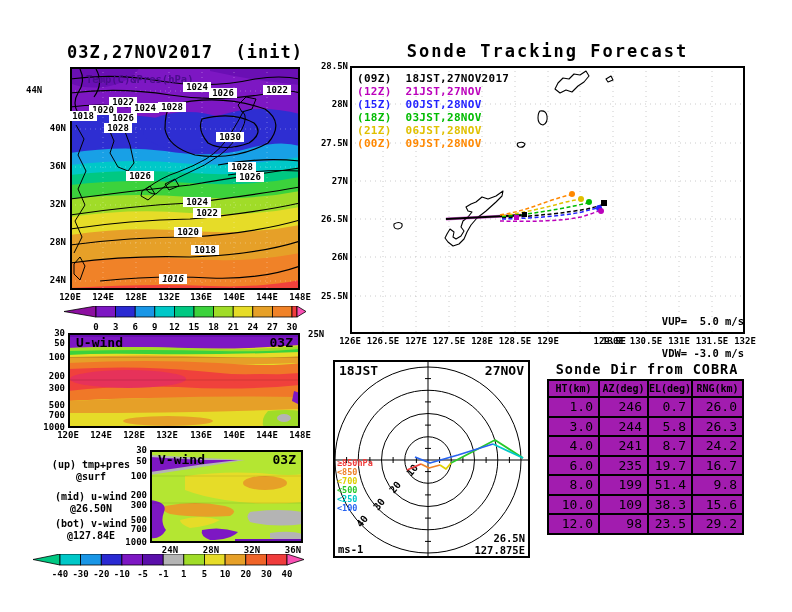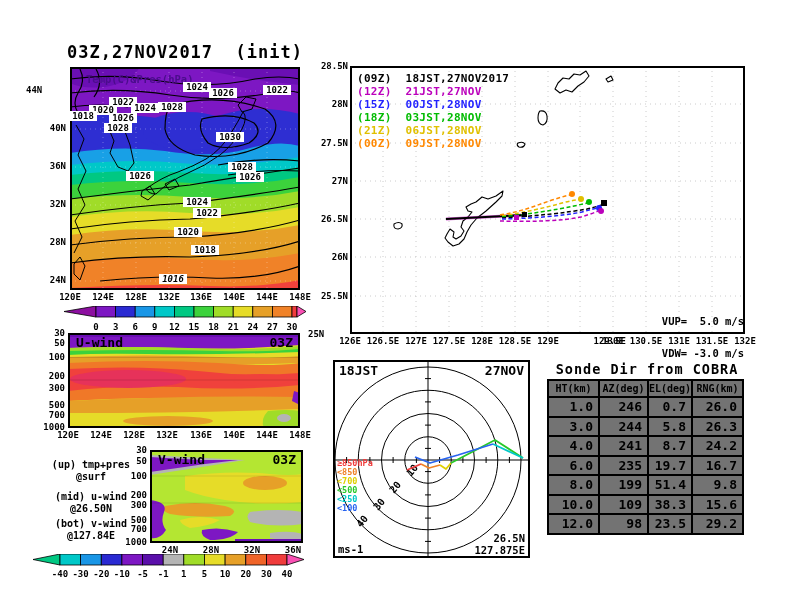--- a/index.html
+++ b/index.html
@@ -13,24 +13,24 @@
   .lgl{position:absolute;left:357px;font:bold 11px "DejaVu Sans Mono",monospace;white-space:pre;letter-spacing:.3px}
   .clabel{position:absolute;width:28px;text-align:center;font:bold 9px "DejaVu Sans Mono",monospace;
           background:#fff;color:#000;line-height:10px}
   .ann{position:absolute;left:38px;width:106px;text-align:center;font:bold 10px "DejaVu Sans Mono",monospace;white-space:pre}
   .info{position:absolute;left:558px;width:186px;text-align:right;font:bold 10.5px "DejaVu Sans Mono",monospace;
         line-height:10.5px;white-space:pre}
   .svgtext{font:bold 13px "DejaVu Sans Mono",monospace}
   .svgsmall{font:bold 10.5px "DejaVu Sans Mono",monospace}
   .svglegend{font:bold 8.5px "DejaVu Sans Mono",monospace}
   .ring{font:bold 10px "DejaVu Sans Mono",monospace}
-  #sonde-table{border-collapse:collapse;table-layout:fixed;background:#737373}
+  #sonde-table{border-collapse:collapse;table-layout:fixed;background:#a21caf}
   #sonde-table th,#sonde-table td{border:2px solid #000;font-family:"DejaVu Sans Mono",monospace;overflow:hidden}
   #sonde-table th{font-size:10px;font-weight:bold;height:15px;text-align:center;padding:0}
-  #sonde-table td{font-size:13px;font-weight:bold;height:17.5px;text-align:right;padding:0 5px 0 0}
+  #sonde-table td{font-size:13px;font-weight:normal;height:17.5px;text-align:right;padding:0 5px 0 0}
 </style>
 </head>
 <body>
 
 <div class="canvas" id="root">
 
   <div class="abs ptitle" style="left:60px;top:42px;width:250px">03Z,27NOV2017  (init)</div>
 
   <svg class="abs" style="left:70px;top:67px" width="230" height="223" viewBox="0 0 230 223">
     <rect x="0" y="0" width="230" height="223" fill="#7d17c3"></rect>
@@ -104,20 +104,21 @@
       <text x="108.8" y="24" text-anchor="middle" class="cbl">9</text>
       <text x="128.4" y="24" text-anchor="middle" class="cbl">12</text>
       <text x="148.0" y="24" text-anchor="middle" class="cbl">15</text>
       <text x="167.6" y="24" text-anchor="middle" class="cbl">18</text>
       <text x="187.2" y="24" text-anchor="middle" class="cbl">21</text>
       <text x="206.8" y="24" text-anchor="middle" class="cbl">24</text>
       <text x="226.4" y="24" text-anchor="middle" class="cbl">27</text>
       <text x="246.0" y="24" text-anchor="middle" class="cbl">30</text>
     </svg>
 
+  <div class="abs ptitle" style="left:380px;top:41px;width:335px;letter-spacing:2px">Sonde Tracking Forecast</div>
 
   <svg class="abs" style="left:350px;top:66px" width="395" height="268" viewBox="0 0 395 268">
     <rect x="0" y="0" width="395" height="268" fill="#fff"></rect>
     <g stroke="#bfbfbf" stroke-width="0.8" stroke-dasharray="1,4">
       <path d="M33,0 V268 M66,0 V268 M99,0 V268 M132,0 V268 M165,0 V268 M198,0 V268 M230,0 V268 M263,0 V268 M296,0 V268 M329,0 V268 M362,0 V268"></path>
       <path d="M0,38 H395 M0,77 H395 M0,115 H395 M0,153 H395 M0,191 H395 M0,230 H395"></path>
     </g>
 
     <g fill="#fff" stroke="#000" stroke-width="1.1" stroke-linejoin="round">
       <path d="M236,5 L230,9 L224,8 L219,13 L213,12 L208,17 L205,23 L210,27 L216,24 L222,26 L228,20 L234,16 L239,10 Z"></path>

